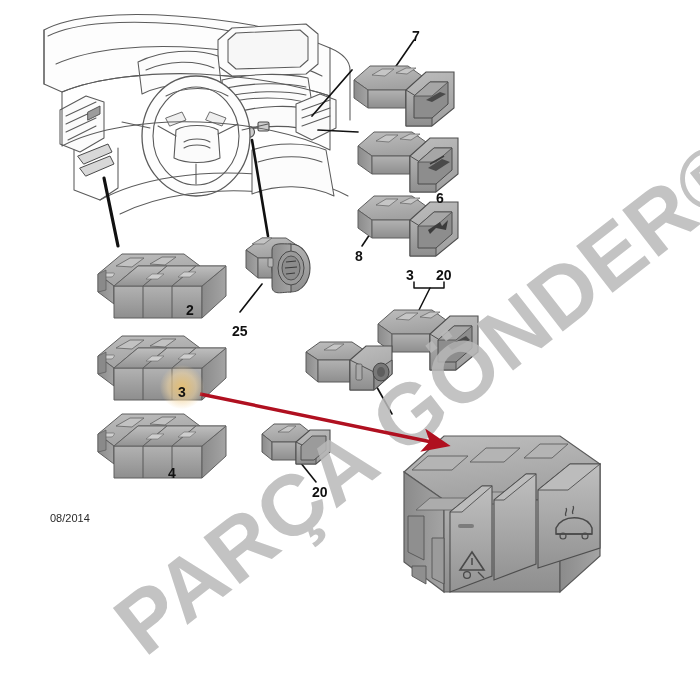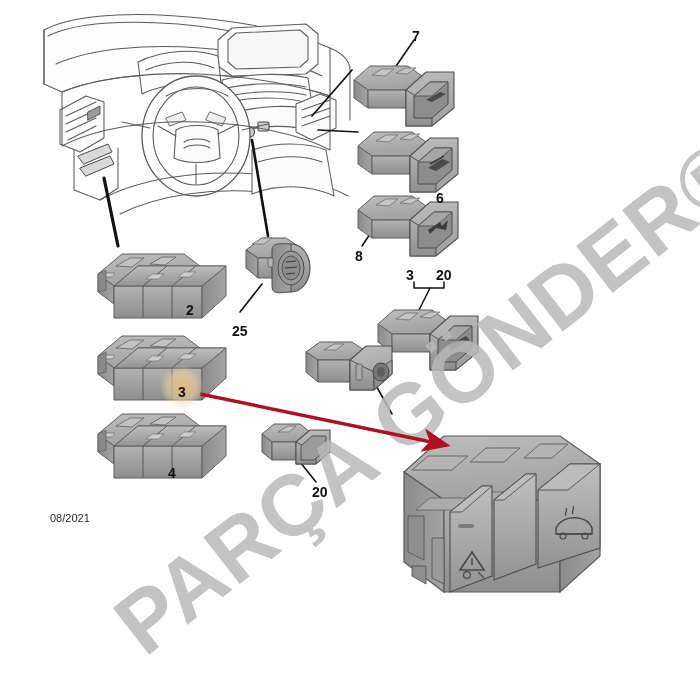--- a/index.html
+++ b/index.html
@@ -361,15 +361,15 @@
   <div class="lbl" style="left:436px; top:191px;">6</div>
   <div class="lbl" style="left:355px; top:249px;">8</div>
   <div class="lbl" style="left:406px; top:268px;">3</div>
   <div class="lbl" style="left:436px; top:268px;">20</div>
   <div class="lbl" style="left:186px; top:303px;">2</div>
   <div class="lbl" style="left:232px; top:324px;">25</div>
   <div class="lbl" style="left:178px; top:385px;">3</div>
   <div class="lbl" style="left:168px; top:466px;">4</div>
   <div class="lbl" style="left:312px; top:485px;">20</div>
 
-  <div class="datestamp" style="left:50px; top:512px;">08/2021</div>
+  <div class="datestamp" style="left:50px; top:512px;">08/2014</div>
 
 </div>
 
 </body></html>

